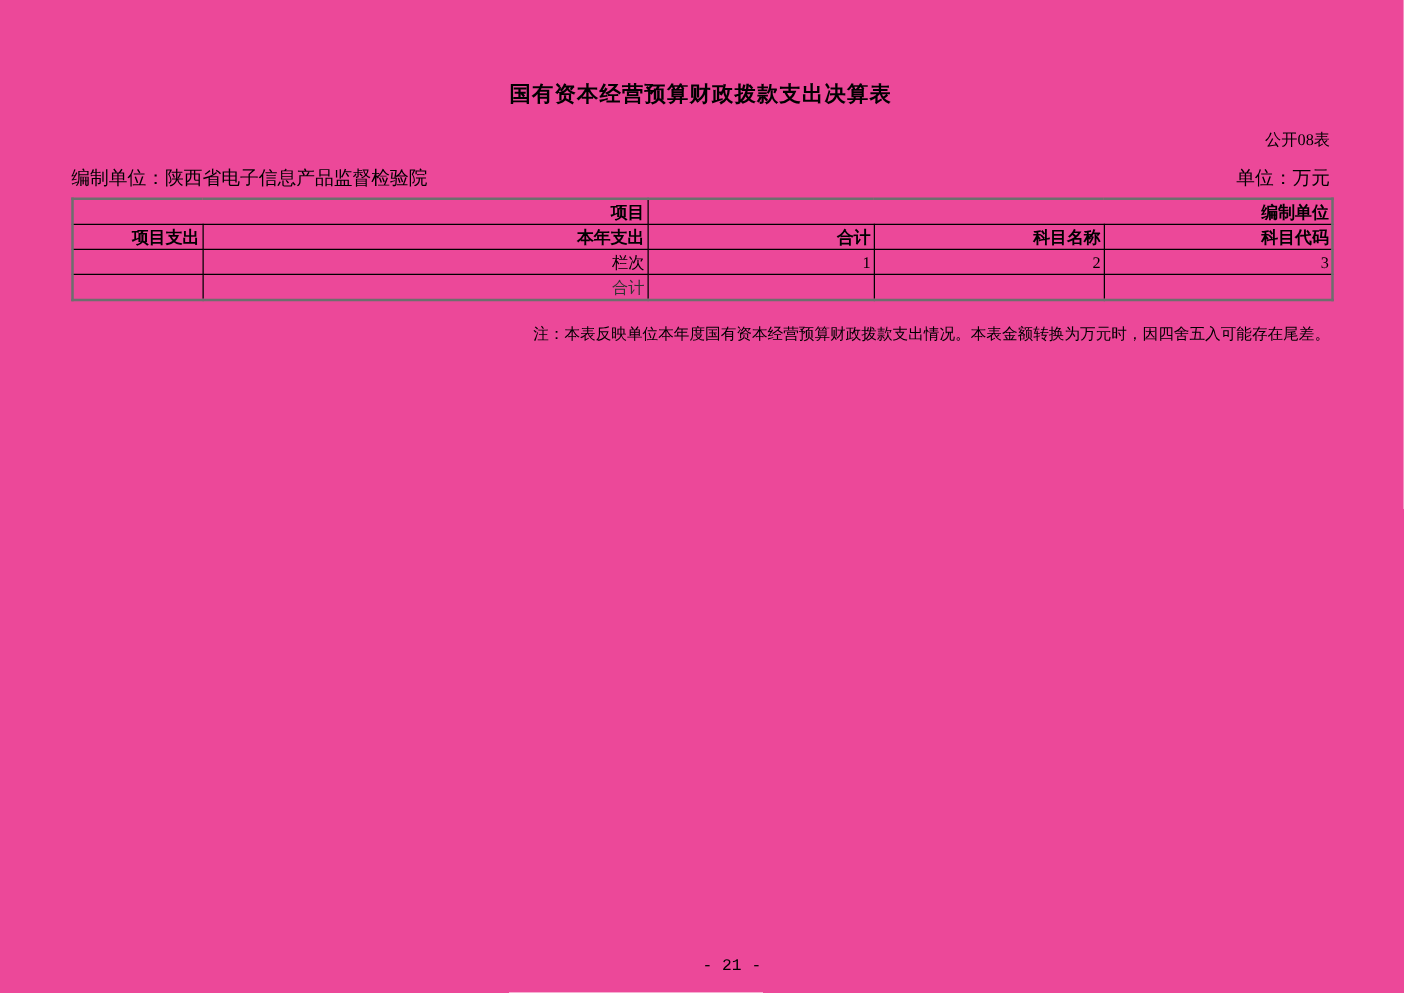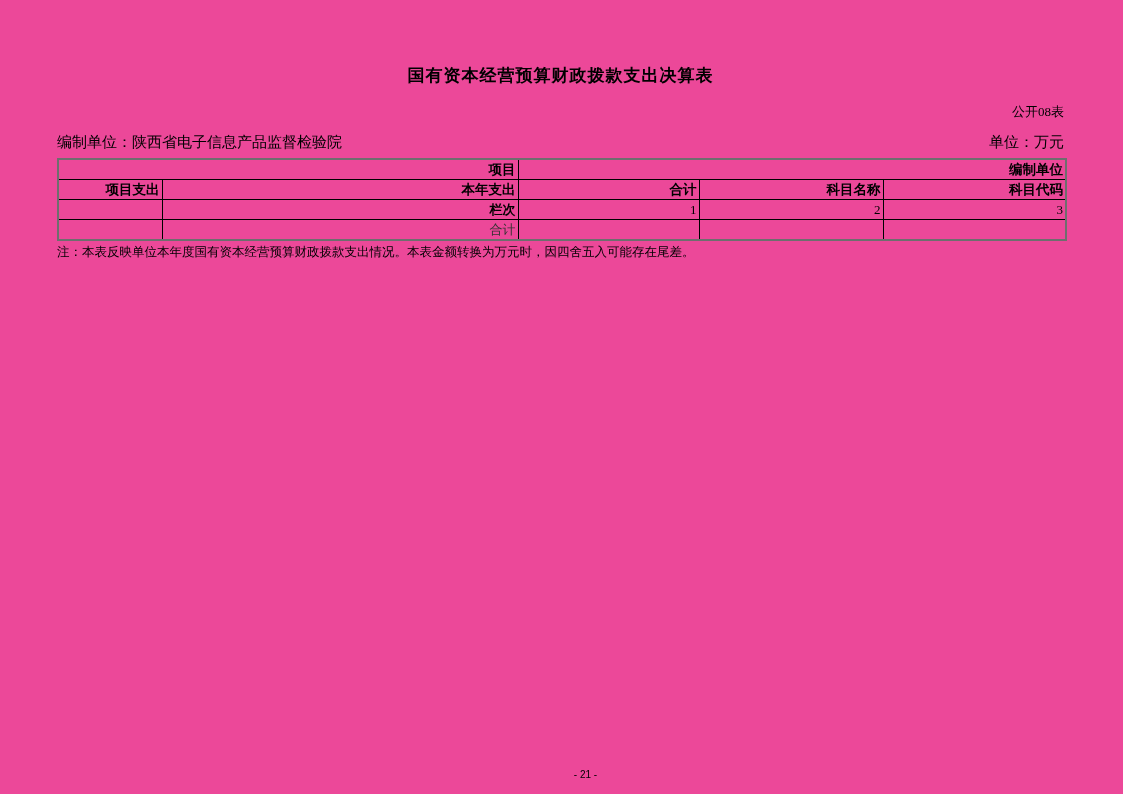--- a/index.html
+++ b/index.html
@@ -45,35 +45,35 @@
     text-align: right;
     vertical-align: middle;
     height: 19px;
     line-height: 19px;
     font-size: 13px;
     padding: 0 2px;
     overflow: hidden;
     white-space: nowrap;
   }
   table.budget td.hdr { font-weight: bold; font-size: 13.5px; }
-  table.budget td.lanci-label { font-weight: bold; }
+  table.budget td.lanci-label { font-weight: normal; }
   table.budget td.datacell { color: #333333; }
   .footnote {
-    margin-top: 3px;
+    margin-top: 18px;
     font-size: 12.5px;
-    text-align: left;
+    text-align: right;
   }
   .page-number {
     position: absolute;
     left: 0;
     right: 0;
     bottom: 14px;
     text-align: center;
-    font-size: 10px;
-    font-family: Liberation Sans, sans-serif;
+    font-size: 13px;
+    font-family: Liberation Mono, monospace;
     padding-left: 48px;
   }
 </style>
 </head>
 <body>
 
 <div class="page">
   <div class="content">
 
     <div class="doc-title">国有资本经营预算财政拨款支出决算表</div>

